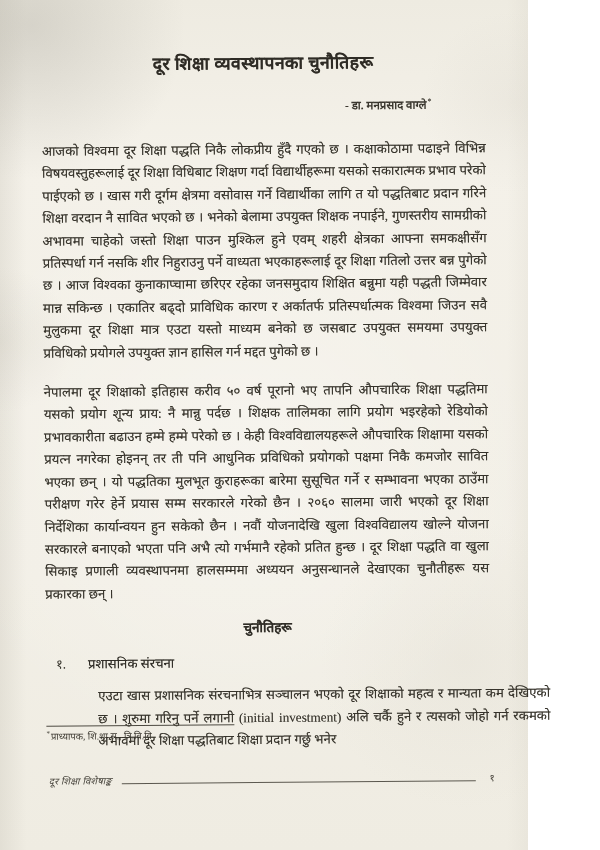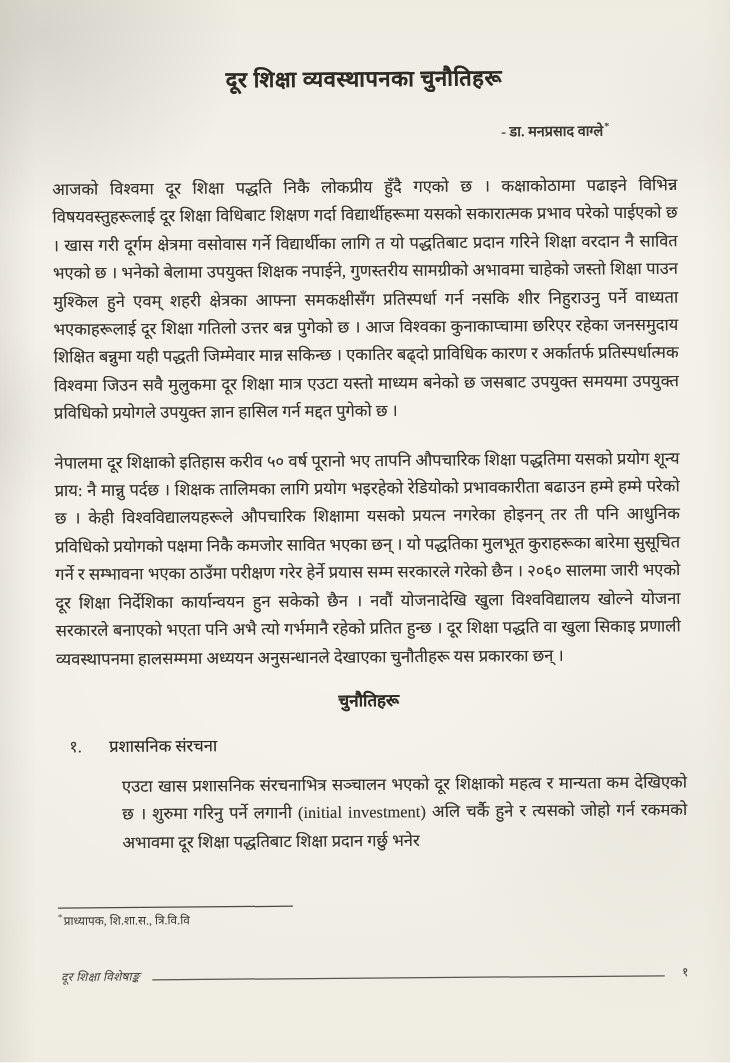--- a/index.html
+++ b/index.html
@@ -6,21 +6,21 @@
     margin: 0;
     padding: 0;
     width: 600px;
     height: 850px;
     overflow: hidden;
     font-family: "Liberation Serif", "DejaVu Serif", serif;
   }
 
   .scan-page {
     position: relative;
-    width: 584px;
+    width: 528px;
     height: 850px;
     background:
       radial-gradient(circle at 6% 3%, rgba(150,147,138,0.28), rgba(150,147,138,0) 16%),
       radial-gradient(circle at 0% 40%, rgba(165,160,148,0.14), rgba(165,160,148,0) 10%),
       radial-gradient(circle at 97% 12%, rgba(196,191,178,0.14), rgba(196,191,178,0) 10%),
       radial-gradient(circle at 88% 78%, rgba(205,200,187,0.16), rgba(205,200,187,0) 18%),
       radial-gradient(circle at 45% 55%, rgba(255,255,255,0.30), rgba(255,255,255,0) 55%),
       linear-gradient(90deg, rgba(168,163,150,0.18), rgba(168,163,150,0) 5%, rgba(168,163,150,0) 96%, rgba(198,193,180,0.14)),
       linear-gradient(180deg, #eeebe1 0%, #f4f1e9 18%, #f2efe6 68%, #efece2 100%);
   }

